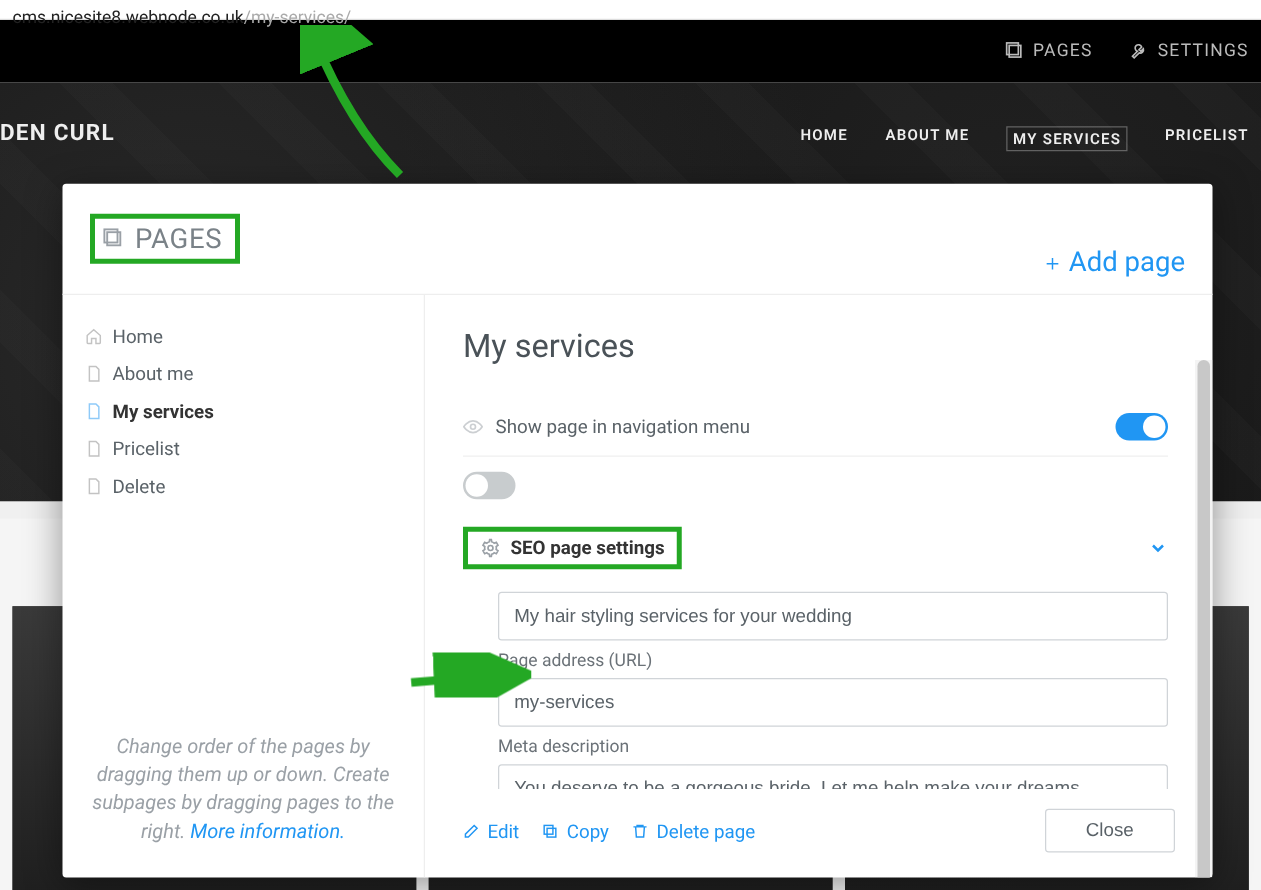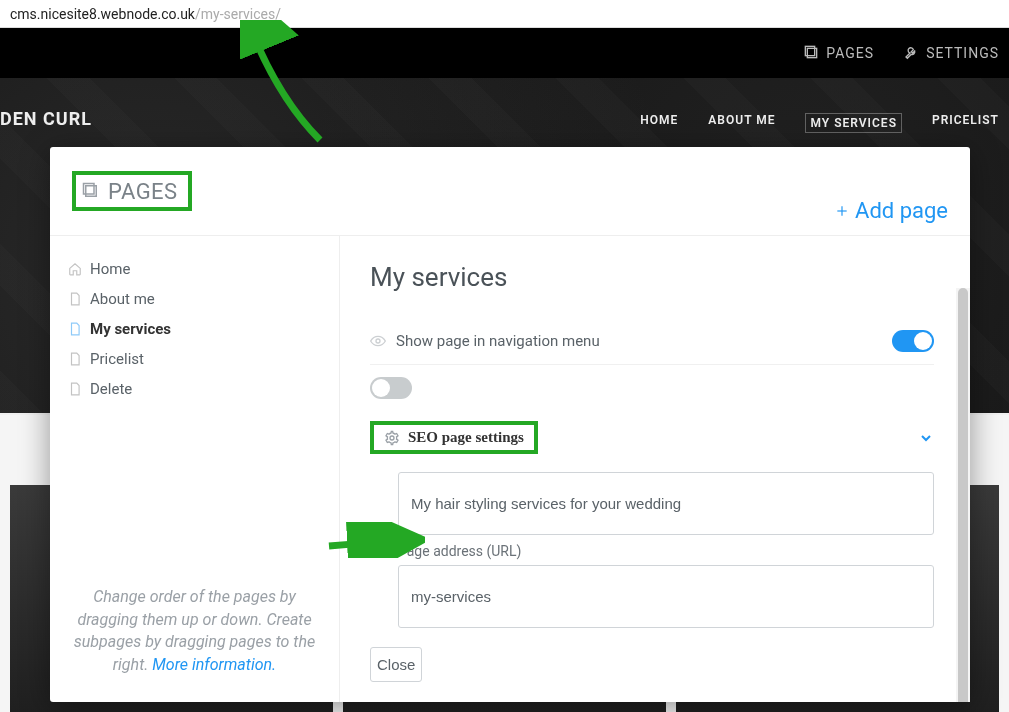--- a/index.html
+++ b/index.html
@@ -10,21 +10,21 @@
       width: 1009px;
       height: 712px;
       position: relative;
     }
     .url-bar {
       background: #fff;
       border-bottom: 1px solid #ddd;
       padding: 6px 10px;
       font-size: 14px;
       color: #222;
-      height: 28px;
+      height: 16px;
     }
     .url-bar .faded { color: #aaa; }
     .top-nav {
       background: #000;
       color: #ccc;
       height: 50px;
       display: flex;
       justify-content: flex-end;
       align-items: center;
       padding: 0 10px;
@@ -93,21 +93,21 @@
       display: flex;
       justify-content: space-between;
       align-items: center;
       border-bottom: 1px solid #eee;
     }
     .pages-title {
       display: flex; align-items: center; gap: 10px;
       font-size: 22px; font-weight: 400; color: #7a8288; letter-spacing: 0.5px;
     }
     .hl-green { border: 4px solid #24a824; padding: 0 10px 0 6px; display: inline-flex; align-items: center; gap: 8px; height: 40px; }
-    .hl-green-inline { border: 4px solid #24a824; padding: 4px 10px; display: inline-flex; align-items: center; gap: 8px; font-family: Liberation Serif, serif; }
+    .hl-green-inline { border: 4px solid #24a824; padding: 4px 10px; display: inline-flex; align-items: center; gap: 8px; }
     .add-page { color: #2096f3; font-size: 22px; cursor: pointer; display: flex; align-items: center; gap: 6px; margin-top: 39px; }
     .modal-body { flex:1; display: flex; overflow: hidden; }
     .sidebar {
       width: 290px; border-right: 1px solid #eee; padding: 18px 12px;
       display: flex; flex-direction: column; justify-content: space-between;
     }
     .page-list { list-style: none; }
     .page-list li {
       padding: 6px 6px; display: flex; align-items: center; gap: 8px; font-size: 15px; color: #5a6268; cursor: pointer;
     }
@@ -135,29 +135,29 @@
     .toggle.off .knob { left: 2px; }
     .seo-header {
       display: flex; align-items: center; justify-content: space-between;
       padding: 10px 0; color: #333; font-size: 15px;
     }
     .seo-header .seo-label { display: flex; align-items: center; gap: 10px; font-weight: 700; }
     .chevron { color: #2096f3; }
     .form-block { padding: 8px 0 0 28px; }
     .field-label { font-size: 14px; color: #6b7278; margin: 8px 0 6px 0; }
     .text-input {
-      width: 100%; border: 1px solid #d0d4d8; border-radius: 3px; padding: 22px 12px; font-size: 15px; color: #5a6268;
+      width: 100%; border: 1px solid #d0d4d8; border-radius: 3px; padding: 10px 12px; font-size: 15px; color: #5a6268;
     }
     .content-footer {
       padding-top: 16px; display: flex; justify-content: space-between; align-items: center;
     }
     .footer-actions { display: flex; gap: 18px; font-size: 15px; color: #2096f3; }
     .footer-actions .act { display: flex; align-items: center; gap: 6px; cursor: pointer; }
     .close-btn {
-      border: 1px solid #d0d4d8; background: #fff; padding: 8px 6px; border-radius: 3px; font-size: 15px; color: #5a6268; cursor: pointer;
+      border: 1px solid #d0d4d8; background: #fff; padding: 8px 32px; border-radius: 3px; font-size: 15px; color: #5a6268; cursor: pointer;
     }
     .scrollbar-fake {
       position: absolute; right: 0; top: 52px; bottom: 0; width: 14px; background: #f4f4f4;
     }
     .scrollbar-thumb { position: absolute; left: 2px; right: 2px; top: 0; height: 425px; background: #c8c8c8; border-radius: 6px; }
     
     .arrow1 {
       position: absolute; top: 20px; left: 240px; pointer-events: none;
     }
     .arrow2 {
@@ -308,20 +308,41 @@
 
           <div class="field-label">Page address (URL)</div>
           <input class="text-input" type="text" value="my-services" style="">
 
           <div class="field-label">Meta description</div>
           <input class="text-input" type="text" value="You deserve to be a gorgeous bride. Let me help make your dreams" style="">
         </div>
       </div>
 
       <div class="content-footer">
+        <div class="footer-actions">
+          <div class="act">
+            <svg width="14" height="14" viewBox="0 0 24 24" fill="none" stroke="#2096f3" stroke-width="2">
+                <path d="M4 20h4L20 8l-4-4L4 16v4z"></path>
+              </svg>
+            <span>Edit</span>
+          </div>
+          <div class="act">
+            <svg width="14" height="14" viewBox="0 0 24 24" fill="none" stroke="#2096f3" stroke-width="2">
+                <rect x="8" y="8" width="12" height="12"></rect>
+                <rect x="4" y="4" width="12" height="12"></rect>
+              </svg>
+            <span>Copy</span>
+          </div>
+          <div class="act">
+            <svg width="14" height="14" viewBox="0 0 24 24" fill="none" stroke="#2096f3" stroke-width="2">
+                <path d="M3 6h18M8 6V4h8v2M6 6l1 14h10l1-14"></path>
+              </svg>
+            <span>Delete page</span>
+          </div>
+        </div>
         <button class="close-btn">Close</button>
       </div>
     </div>
   </div>
 </div>
 
 <svg class="arrow1" width="90" height="130">
   <defs>
       <marker id="ah1" markerWidth="12" markerHeight="12" refX="3" refY="6" orient="auto">
         <path d="M0,0 L12,6 L0,12 z" fill="#24a824"></path>

